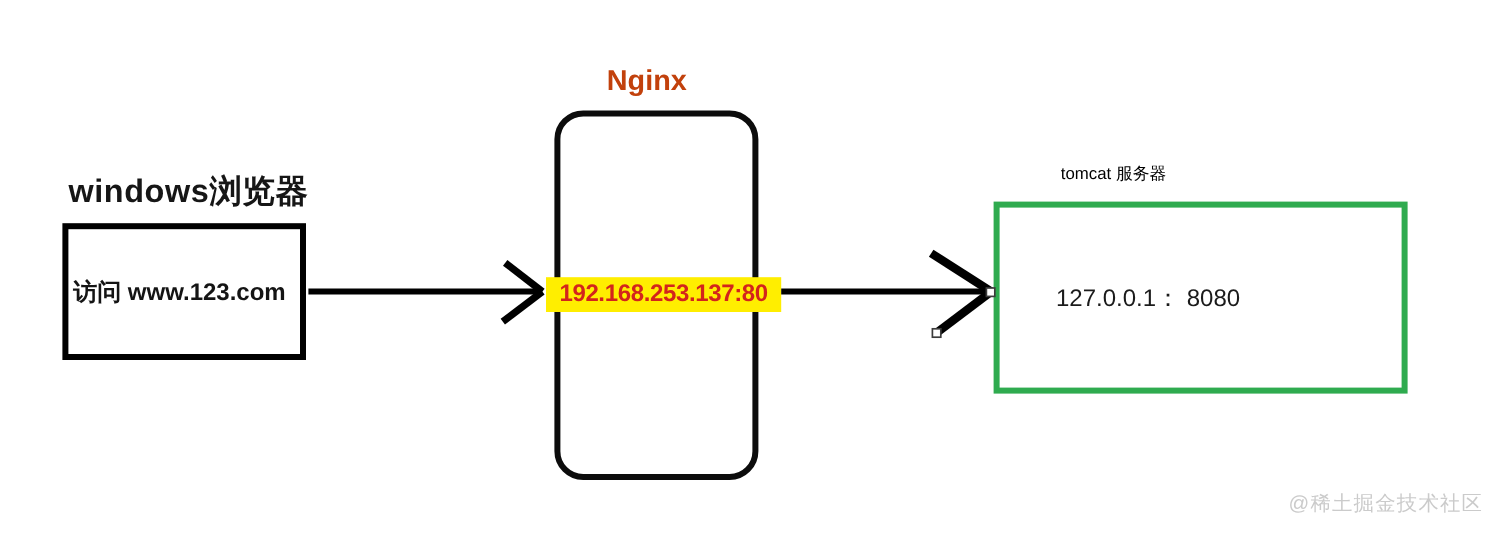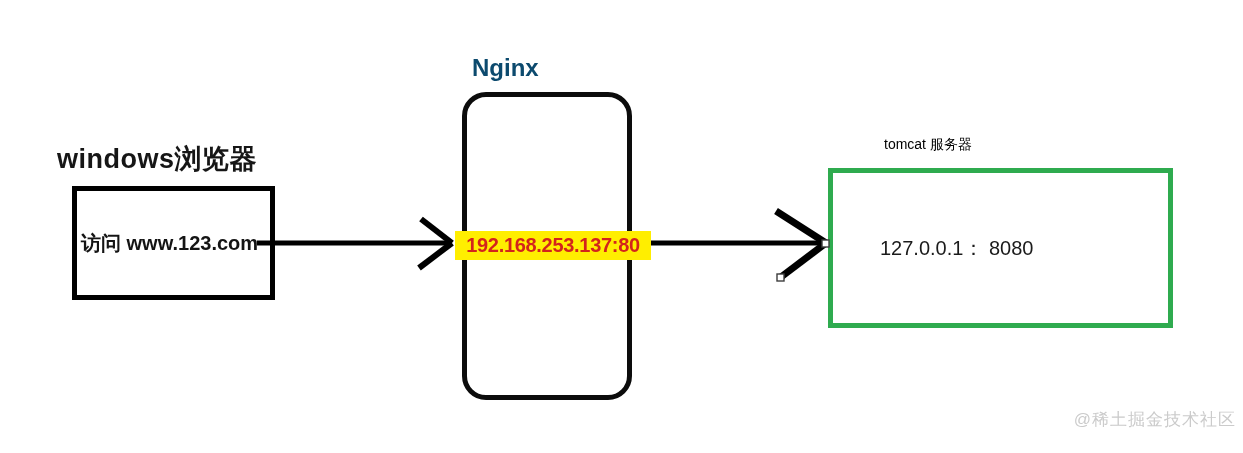--- a/index.html
+++ b/index.html
@@ -26,31 +26,32 @@
 
   
   .browser-title{
     left:57px; top:141px;
     font-size:27px; font-weight:bold; color:#161616;
     letter-spacing:0.5px;
   }
   .browser-box{
     left:52px; top:186px; width:203px; height:114px;
     border:5px solid var(--stroke);
-    display:flex; align-items:center;margin-left:20px;
+    display:flex; align-items:center;
   }
   .browser-box .node-text{
     font-size:20px; font-weight:bold; color:#141414;
     padding-left:4px; white-space:nowrap;
   }
 
   
   .nginx-title{
-    left:472px; top:54px; width:170px;
-    font-size:24px; font-weight:bold; color:#0c4a6e;
+    left:454px; top:54px; width:170px;
+    text-align:center;
+    font-size:24px; font-weight:bold; color:#c2410c;
   }
   .nginx-box{
     left:462px; top:92px; width:170px; height:308px;
     border:5px solid #0c0c0c;
     border-radius:24px;
     background:transparent;
     z-index:1;
   }
   .nginx-highlight{
     left:455px; top:231px; width:196px; height:29px;

